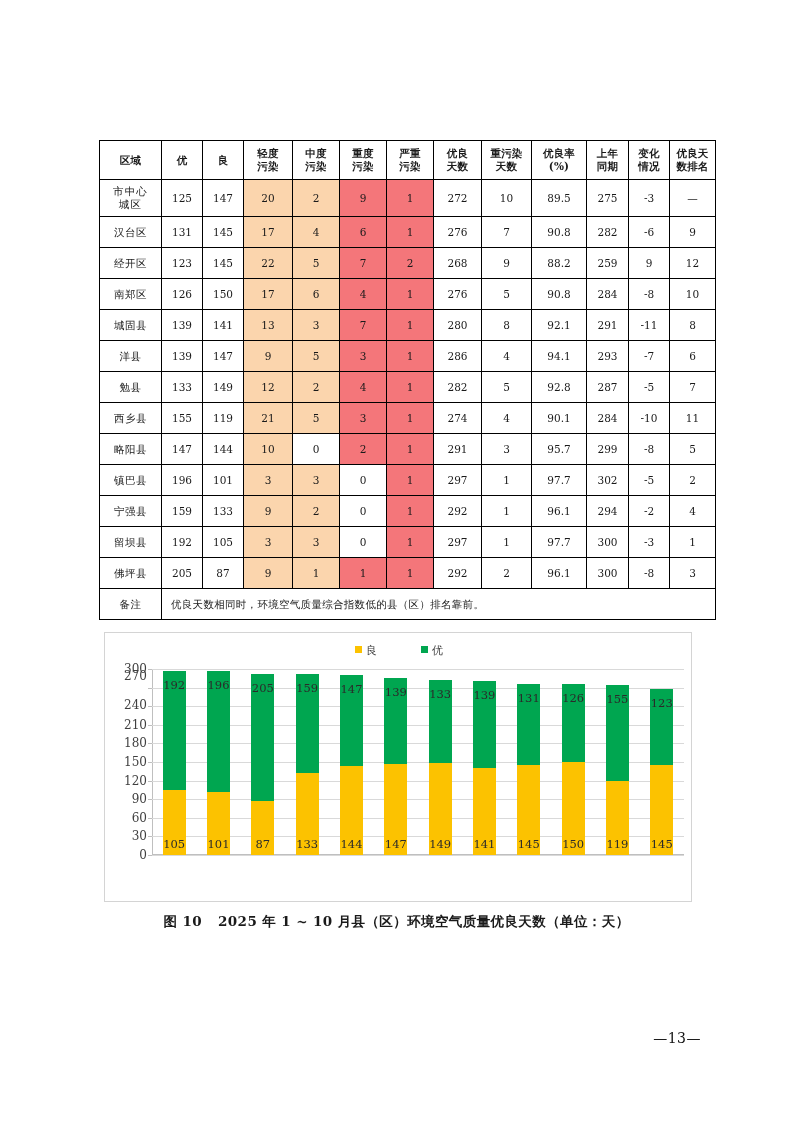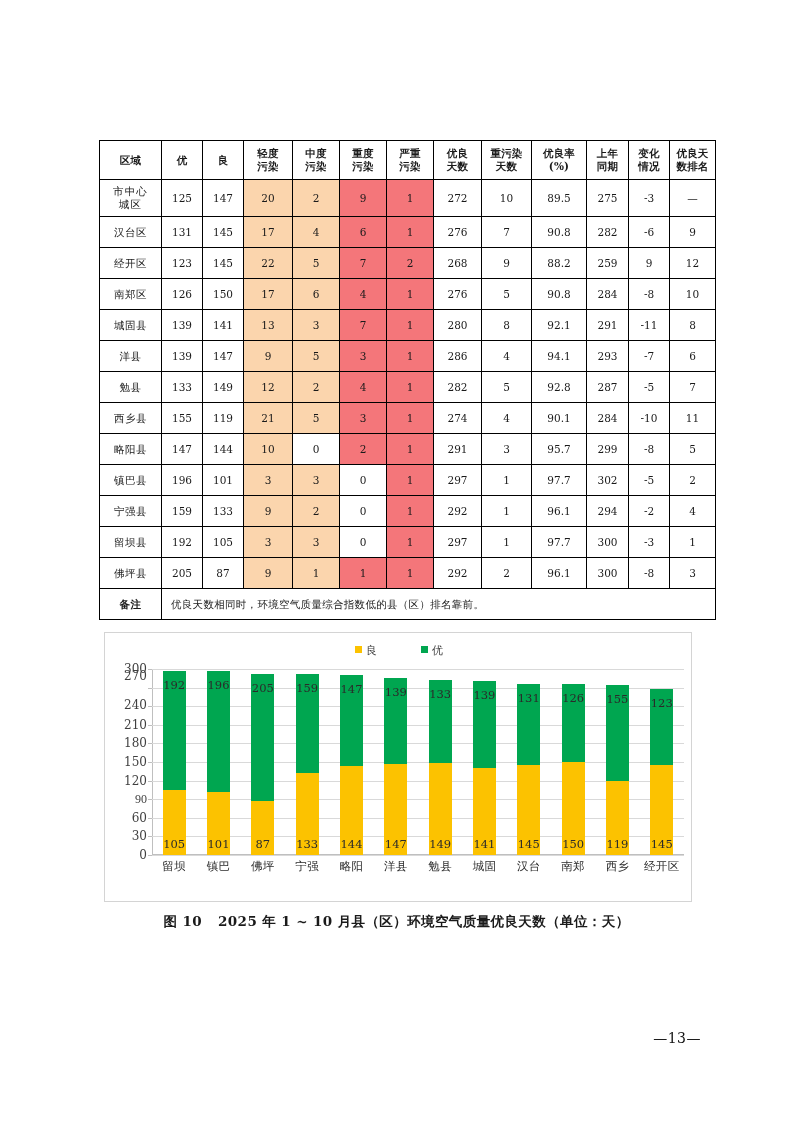--- a/index.html
+++ b/index.html
@@ -78,21 +78,20 @@
   table.data tbody tr.first-row td.region { line-height: 1.25; letter-spacing: 1.2px; }
   td.num { font-size: 11px; font-family: "DejaVu Serif","Liberation Serif",serif; }
   td.fill-orange { background: #fbd5ad; }
   td.fill-red    { background: #f4767a; }
   td.fill-none   { background: #ffffff; }
 
   tr.note-row td.note-label {
     height: 30px;
     font-size: 10.5px;
     letter-spacing: 0.6px;
-    font-weight: bold;
   }
   tr.note-row td.note-text {
     text-align: left;
     padding-left: 9px;
     font-size: 10.5px;
     letter-spacing: 0.3px;
   }
 
   
   col.c-region { width: 62px; }
@@ -580,21 +579,21 @@
           <div class="ytick-mark" style="top: 186px;"></div>
           <div class="ytick-label" style="top: 186px;">0</div>
           <div class="gridline" style="top: 167.4px;"></div>
           <div class="ytick-mark" style="top: 167.4px;"></div>
           <div class="ytick-label" style="top: 167.4px;">30</div>
           <div class="gridline" style="top: 148.8px;"></div>
           <div class="ytick-mark" style="top: 148.8px;"></div>
           <div class="ytick-label" style="top: 148.8px; margin-left: 44px;">60</div>
           <div class="gridline" style="top: 130.2px;"></div>
           <div class="ytick-mark" style="top: 130.2px;"></div>
-          <div class="ytick-label" style="top: 130.2px; font-family: Liberation Serif, serif;">90</div>
+          <div class="ytick-label" style="top: 130.2px;">90</div>
           <div class="gridline" style="top: 111.6px;"></div>
           <div class="ytick-mark" style="top: 111.6px;"></div>
           <div class="ytick-label" style="top: 111.6px;">120</div>
           <div class="gridline" style="top: 93px;"></div>
           <div class="ytick-mark" style="top: 93px;"></div>
           <div class="ytick-label" style="top: 93px;">150</div>
           <div class="gridline" style="top: 74.4px;"></div>
           <div class="ytick-mark" style="top: 74.4px;"></div>
           <div class="ytick-label" style="top: 74.4px;">180</div>
           <div class="gridline" style="top: 55.8px;"></div>
@@ -728,34 +727,20 @@
                 <span class="val-you">123</span>
               </div>
               <div class="seg-liang" style="height: 89.9px; background: rgb(252, 194, 0);">
                 <span class="val-liang">145</span>
               </div>
             </div>
           </div>
         </div>
     </div>
 
-    <div class="xlabels" id="xlabels-host">
-        <div class="xlabel">留坝</div>
-        <div class="xlabel">镇巴</div>
-        <div class="xlabel">佛坪</div>
-        <div class="xlabel">宁强</div>
-        <div class="xlabel">略阳</div>
-        <div class="xlabel">洋县</div>
-        <div class="xlabel">勉县</div>
-        <div class="xlabel">城固</div>
-        <div class="xlabel">汉台</div>
-        <div class="xlabel">南郑</div>
-        <div class="xlabel">西乡</div>
-        <div class="xlabel">经开区</div>
-      </div>
   </div>
 
   <div class="fig-caption">
     <span class="f-label">图 10</span><span>2025 年 1 ~ 10 月县（区）环境空气质量优良天数（单位：天）</span>
   </div>
 
   <div class="page-number">—13—</div>
 
 </div>
 

